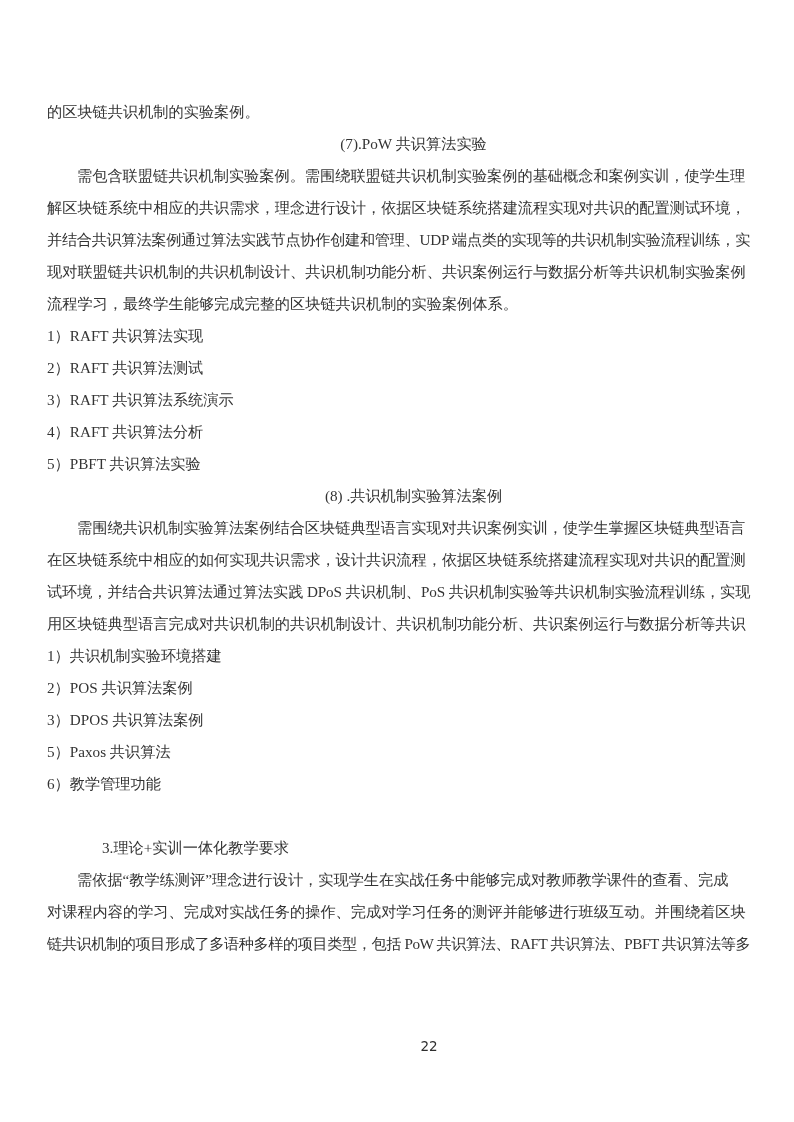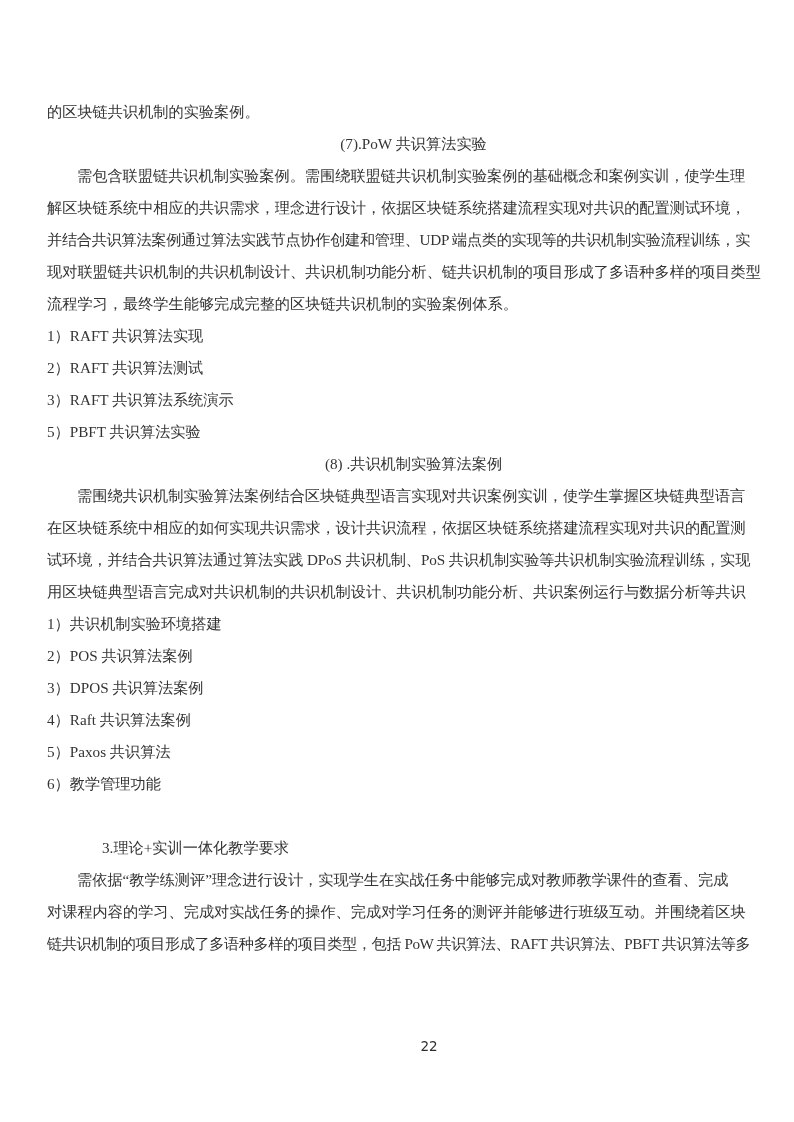--- a/index.html
+++ b/index.html
@@ -48,35 +48,35 @@
 </head>
 <body>
 
 <div class="page">
   <div class="body-text" id="doc-body">
       <div class="line k-para-last">的区块链共识机制的实验案例。</div>
       <div class="line k-heading">(7).PoW 共识算法实验</div>
       <div class="line k-para-first" style="letter-spacing: 0px;">需包含联盟链共识机制实验案例。需围绕联盟链共识机制实验案例的基础概念和案例实训，使学生理</div>
       <div class="line k-para" style="letter-spacing: 0px;">解区块链系统中相应的共识需求，理念进行设计，依据区块链系统搭建流程实现对共识的配置测试环境，</div>
       <div class="line k-para" style="letter-spacing: -0.285714px;">并结合共识算法案例通过算法实践节点协作创建和管理、UDP 端点类的实现等的共识机制实验流程训练，实</div>
-      <div class="line k-para" style="letter-spacing: 0px;">现对联盟链共识机制的共识机制设计、共识机制功能分析、链共识机制的项目形成了多语种多样的项目类型</div>
+      <div class="line k-para" style="letter-spacing: 0px;">现对联盟链共识机制的共识机制设计、共识机制功能分析、共识案例运行与数据分析等共识机制实验案例</div>
       <div class="line k-para-last">流程学习，最终学生能够完成完整的区块链共识机制的实验案例体系。</div>
       <div class="line k-list">1）RAFT 共识算法实现</div>
       <div class="line k-list">2）RAFT 共识算法测试</div>
       <div class="line k-list">3）RAFT 共识算法系统演示</div>
+      <div class="line k-list">4）RAFT 共识算法分析</div>
       <div class="line k-list">5）PBFT 共识算法实验</div>
       <div class="line k-heading">(8) .共识机制实验算法案例</div>
       <div class="line k-para-first" style="letter-spacing: 0px;">需围绕共识机制实验算法案例结合区块链典型语言实现对共识案例实训，使学生掌握区块链典型语言</div>
       <div class="line k-para" style="letter-spacing: 0px;">在区块链系统中相应的如何实现共识需求，设计共识流程，依据区块链系统搭建流程实现对共识的配置测</div>
       <div class="line k-para" style="letter-spacing: -0.115385px;">试环境，并结合共识算法通过算法实践 DPoS 共识机制、PoS 共识机制实验等共识机制实验流程训练，实现</div>
       <div class="line k-para" style="letter-spacing: 0px;">用区块链典型语言完成对共识机制的共识机制设计、共识机制功能分析、共识案例运行与数据分析等共识</div>
       <div class="line k-list">1）共识机制实验环境搭建</div>
       <div class="line k-list">2）POS 共识算法案例</div>
       <div class="line k-list">3）DPOS 共识算法案例</div>
-      <div class="line k-list">4）Raft 共识算法案例</div>
       <div class="line k-list">5）Paxos 共识算法</div>
       <div class="line k-list">6）教学管理功能</div>
       <div class="line k-blank"></div>
       <div class="line k-heading2">3.理论+实训一体化教学要求</div>
       <div class="line k-para-first" style="letter-spacing: 0px;">需依据“教学练测评”理念进行设计，实现学生在实战任务中能够完成对教师教学课件的查看、完成</div>
       <div class="line k-para" style="letter-spacing: 0px;">对课程内容的学习、完成对实战任务的操作、完成对学习任务的测评并能够进行班级互动。并围绕着区块</div>
       <div class="line k-para" style="letter-spacing: -0.436364px;">链共识机制的项目形成了多语种多样的项目类型，包括 PoW 共识算法、RAFT 共识算法、PBFT 共识算法等多</div>
     </div>
   <div class="footer">
     <span>22</span>

